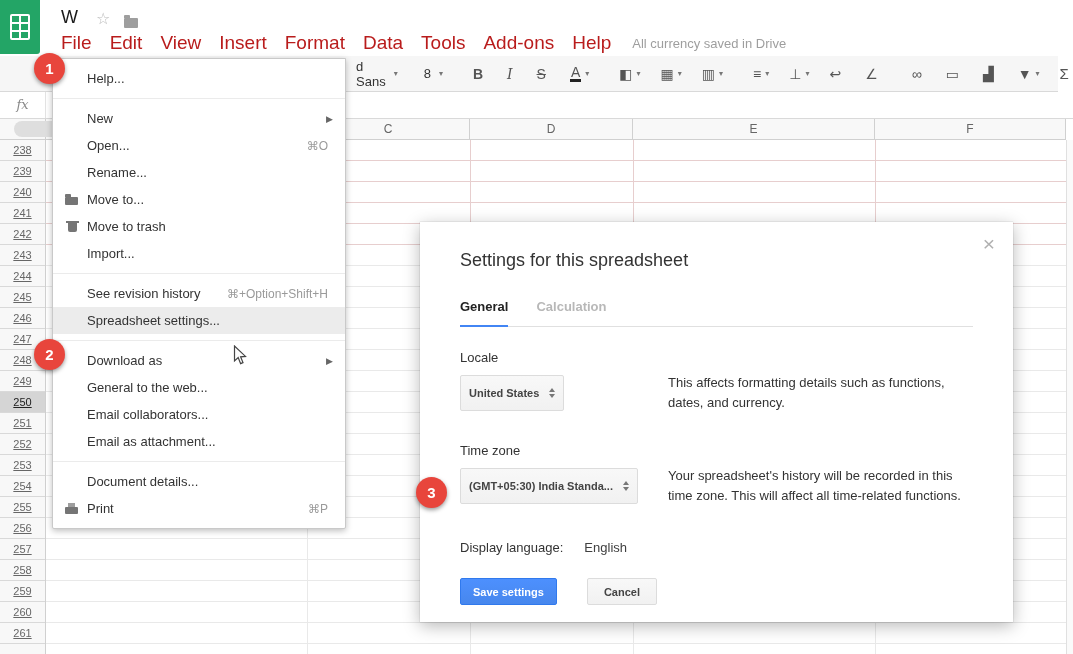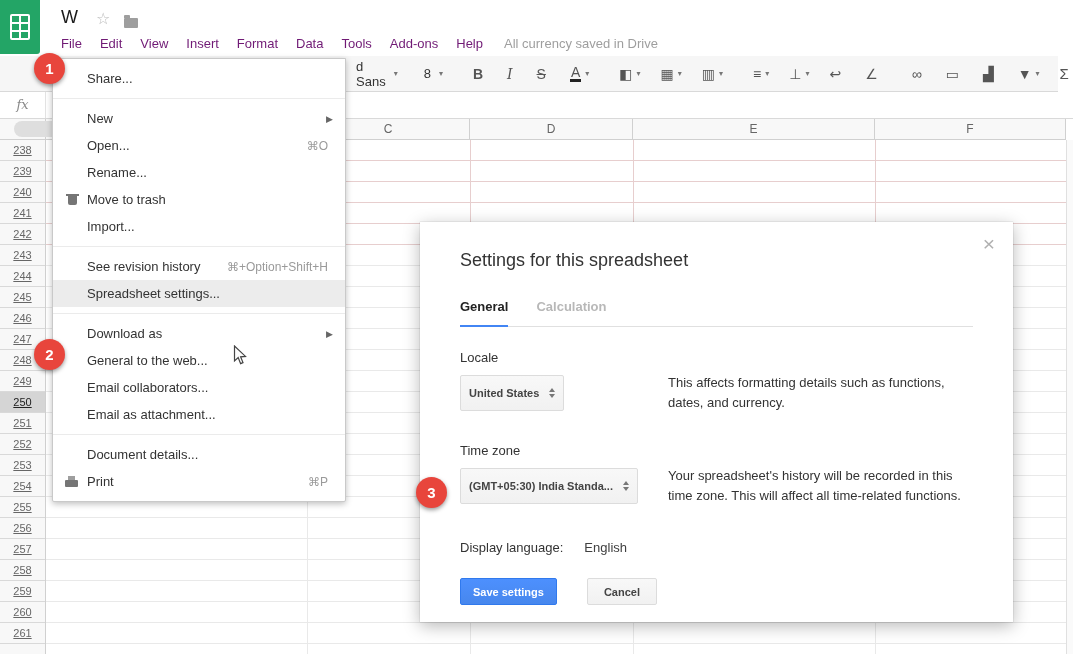--- a/index.html
+++ b/index.html
@@ -15,21 +15,21 @@
   .logo-grid i { position:absolute; background:#fff; display:block; }
   .lg-v { left:7px; top:0; width:2px; height:100%; }
   .lg-h1 { left:0; top:6px; width:100%; height:2px; }
   .lg-h2 { left:0; top:14px; width:100%; height:2px; }
   .doc-title { position:absolute; left:61px; top:7px; font-size:18px; color:#1a1a1a; cursor:text; }
   .star { position:absolute; left:96px; top:9px; font-size:16px; color:#bdbdbd; cursor:pointer; }
   .folder-btn { position:absolute; left:124px; top:14px; cursor:pointer; }
   .ic-folder { position:relative; display:inline-block; width:14px; height:10px; background:#9e9e9e; border-radius:1px; }
   .ic-folder::before { content:""; position:absolute; top:-3px; left:0; width:6px; height:3px; background:#9e9e9e; border-radius:1px 1px 0 0; }
   .menubar { position:absolute; left:52px; top:30px; height:26px; display:flex; align-items:center; }
-  .menu-btn { padding:4px 9px; font-size:13px; color:#701a75; cursor:pointer; border-radius:2px; }
+  .menu-btn { padding:4px 9px; font-size:19px; color:#b91c1c; cursor:pointer; border-radius:2px; }
   .saved { margin-left:12px; font-size:13px; color:#9e9e9e; }
 
   
   .toolbar { position:absolute; top:56px; left:0; right:15px; height:36px; background:#f6f6f6;
              border-bottom:1px solid #d9d9d9; display:flex; align-items:center; padding-left:348px; }
   .tb-item { display:inline-flex; align-items:center; gap:4px; padding:0 8px; height:24px;
              color:#555; font-size:14px; cursor:pointer; border-radius:2px; }
   .tb-glyph { line-height:1; }
   .tb-caret { font-size:8px; color:#777; }
   .tb-item.sep { padding:0; width:1px; height:20px; background:#d9d9d9; margin:0 5px; cursor:default; }
@@ -449,21 +449,21 @@
       <i class="vline v4" data-name="gridline"></i>
 
     </div>
     <div class="vscroll" data-name="vertical-scrollbar"></div>
   </div>
 
   <div class="filemenu" data-name="file-menu">
 
       <div class="menu-item div-after" data-name="file-menu-item">
         <span class="mi-icon" data-name="menu-item-icon"></span>
-        <span class="mi-label" data-name="menu-item-label">Share...</span>
+        <span class="mi-label" data-name="menu-item-label">Help...</span>
         <span class="mi-shortcut" data-name="menu-item-shortcut"></span>
         <span class="mi-arrow" data-name="submenu-arrow-icon"></span>
       </div>
 
       <div class="menu-item" data-name="file-menu-item">
         <span class="mi-icon" data-name="menu-item-icon"></span>
         <span class="mi-label" data-name="menu-item-label">New</span>
         <span class="mi-shortcut" data-name="menu-item-shortcut"></span>
         <span class="mi-arrow" data-name="submenu-arrow-icon">▶</span>
       </div>
@@ -476,20 +476,26 @@
       </div>
 
       <div class="menu-item" data-name="file-menu-item">
         <span class="mi-icon" data-name="menu-item-icon"></span>
         <span class="mi-label" data-name="menu-item-label">Rename...</span>
         <span class="mi-shortcut" data-name="menu-item-shortcut"></span>
         <span class="mi-arrow" data-name="submenu-arrow-icon"></span>
       </div>
 
 
+      <div class="menu-item" data-name="file-menu-item">
+        <span class="mi-icon" data-name="folder-icon" data-icon="folder"></span>
+        <span class="mi-label" data-name="menu-item-label">Move to...</span>
+        <span class="mi-shortcut" data-name="menu-item-shortcut"></span>
+        <span class="mi-arrow" data-name="submenu-arrow-icon"></span>
+      </div>
 
       <div class="menu-item" data-name="file-menu-item">
         <span class="mi-icon" data-name="trash-icon" data-icon="trash"></span>
         <span class="mi-label" data-name="menu-item-label">Move to trash</span>
         <span class="mi-shortcut" data-name="menu-item-shortcut"></span>
         <span class="mi-arrow" data-name="submenu-arrow-icon"></span>
       </div>
 
       <div class="menu-item div-after" data-name="file-menu-item">
         <span class="mi-icon" data-name="menu-item-icon"></span>

